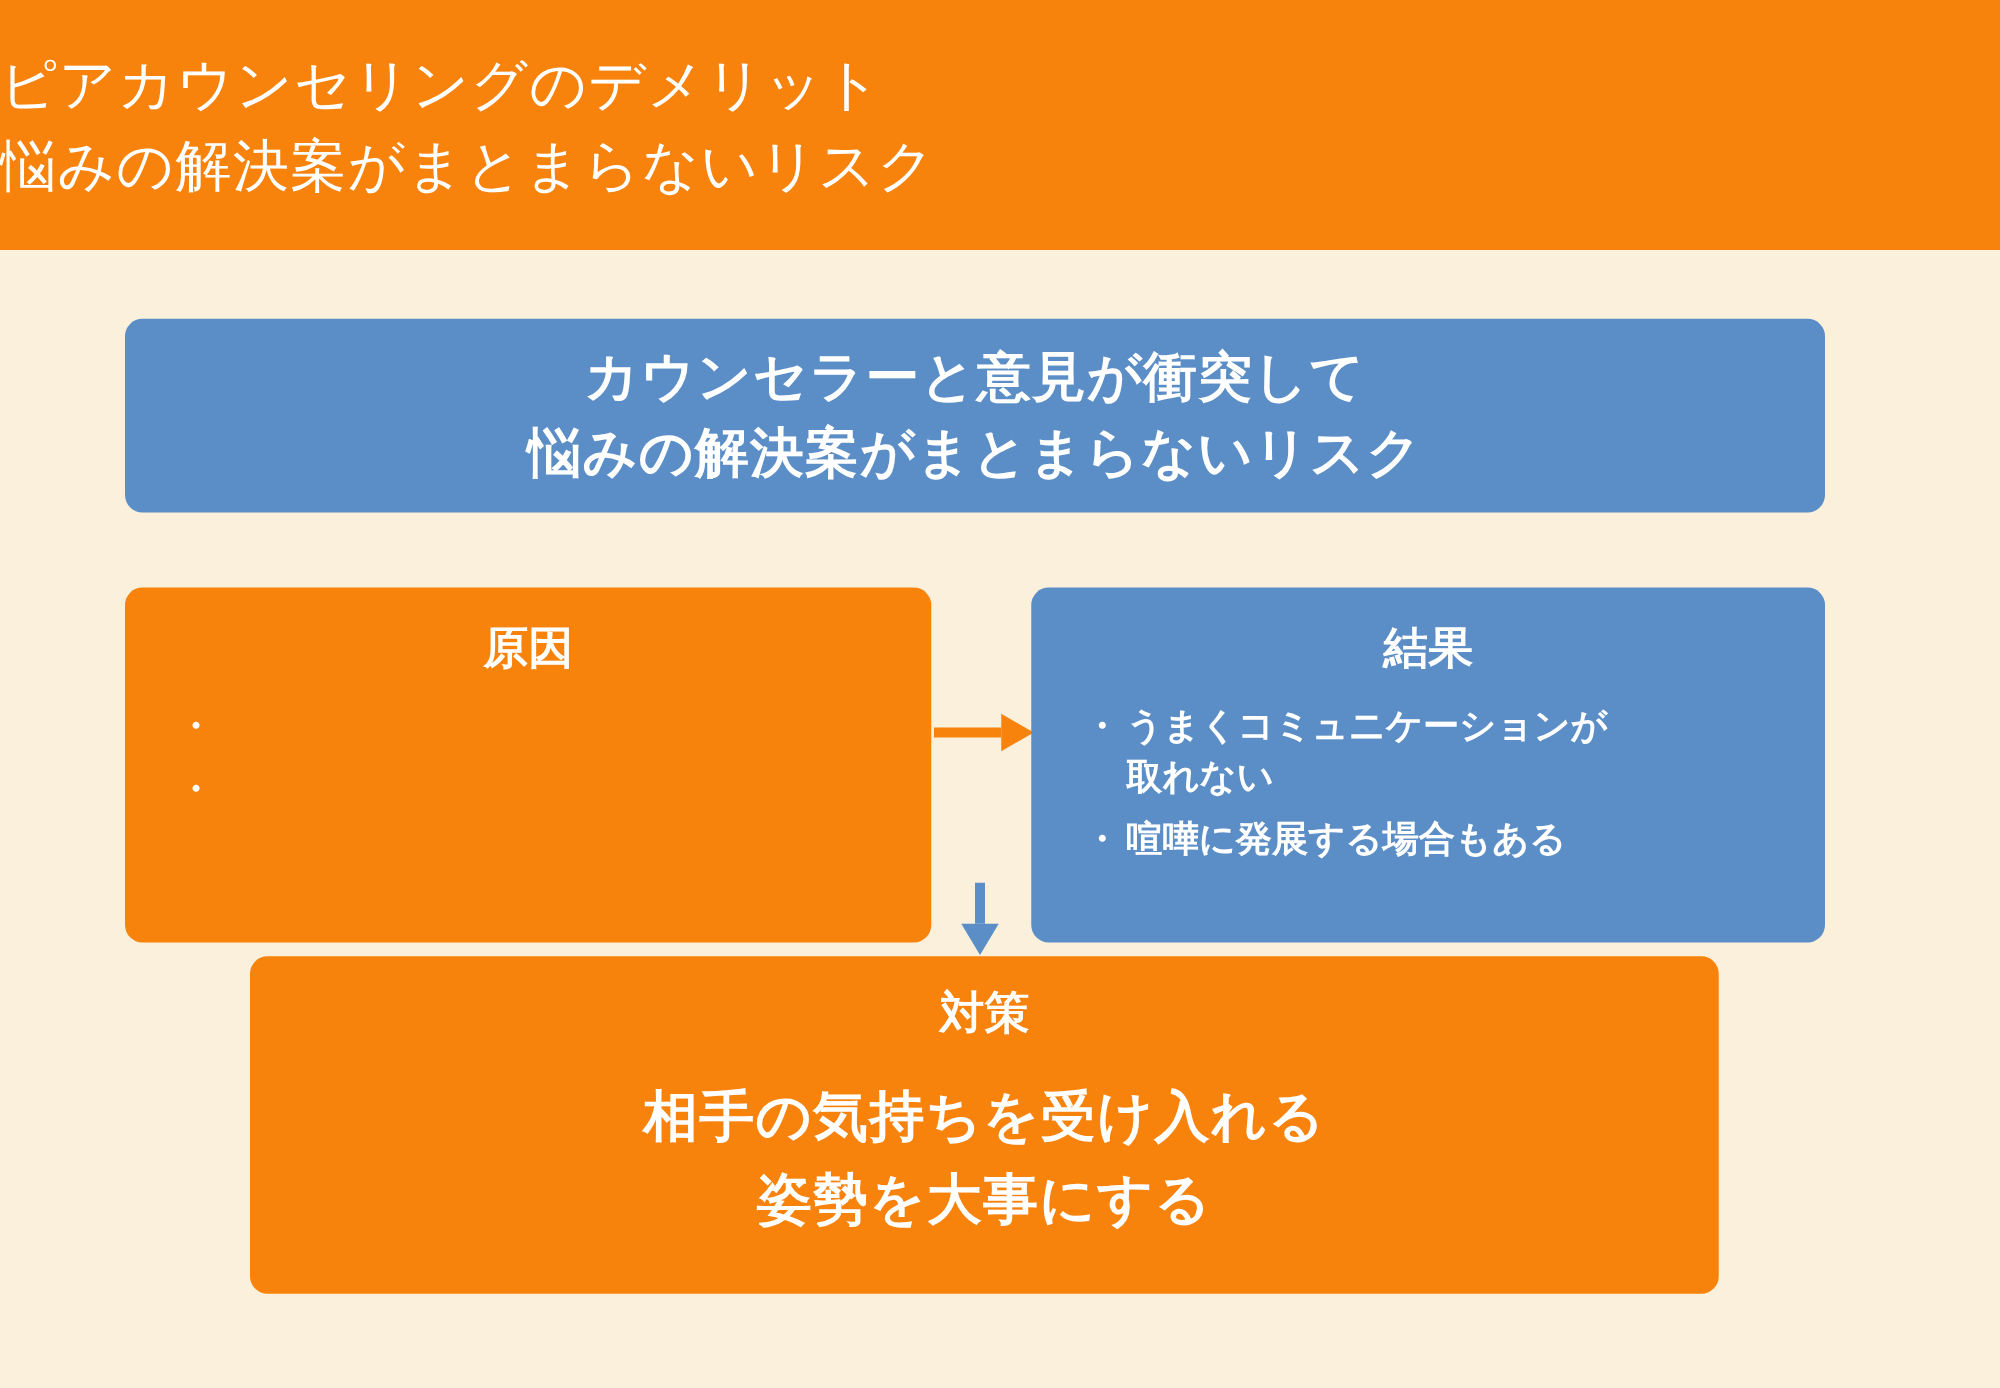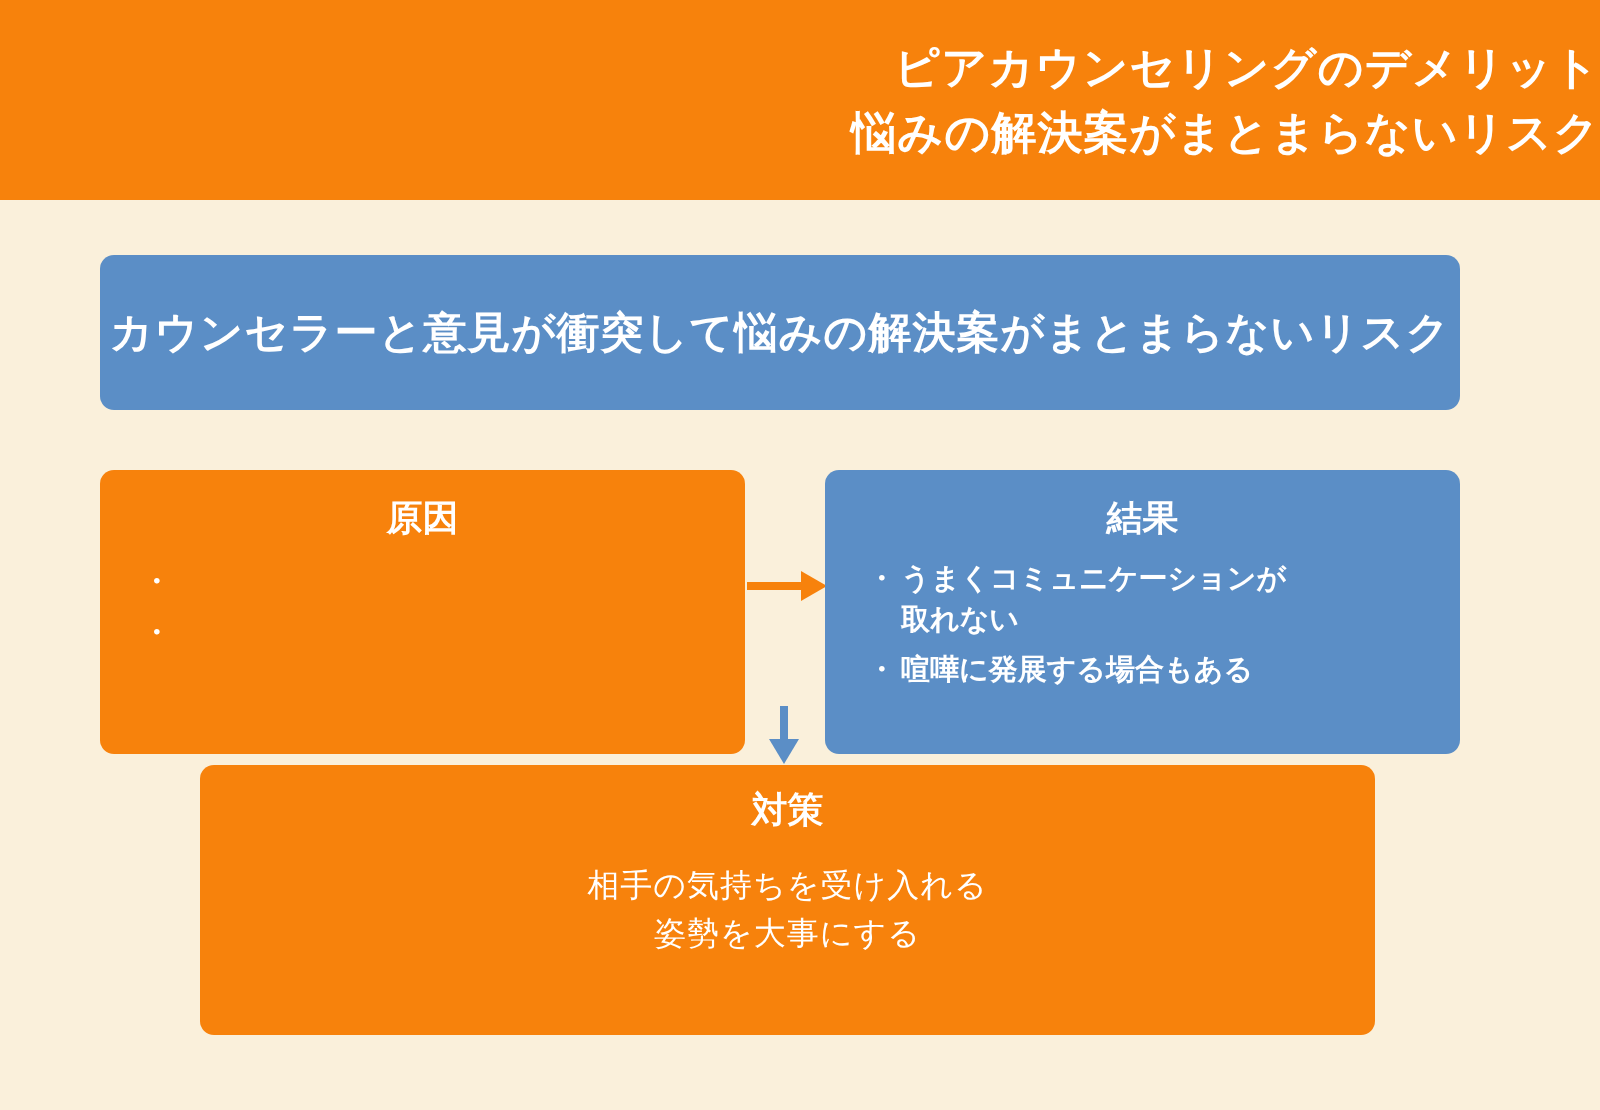--- a/index.html
+++ b/index.html
@@ -18,43 +18,43 @@
     width:1600px;
     height:1110px;
     background:var(--background);
     overflow:hidden;
   }
   
   .banner{
     position:absolute;left:0;top:0;width:1600px;height:200px;
     background:var(--orange);
     color:var(--text-white);
-    display:flex;flex-direction:column;justify-content:center;align-items:flex-end;
-    font-size:45px;font-weight:bold;line-height:1.45;
+    display:flex;flex-direction:column;justify-content:center;align-items:flex-start;
+    font-size:45px;font-weight:normal;line-height:1.45;
     letter-spacing:1px;
   }
   
   .risk-box{
     position:absolute;left:100px;top:255px;width:1360px;height:155px;
     box-sizing:border-box;
     background:var(--blue);border-radius:14px;
     color:var(--text-white);
-    display:flex;flex-direction:row;justify-content:center;align-items:center;
+    display:flex;flex-direction:column;justify-content:center;align-items:center;
     font-size:43px;font-weight:bold;line-height:1.4;
     letter-spacing:1px;
   }
   
   .mid-box{
     position:absolute;top:470px;height:284px;
     box-sizing:border-box;
     border-radius:14px;color:var(--text-white);
     padding:20px 30px 0 30px;
   }
   .cause-box{left:100px;width:645px;background:var(--orange);}
-  .result-box{left:825px;width:635px;background:var(--blue);font-family:Liberation Mono, monospace;}
+  .result-box{left:825px;width:635px;background:var(--blue);}
   .mid-title{
     text-align:center;font-size:36px;font-weight:bold;margin:4px 0 18px 0;
   }
   .bullet-list{display:flex;flex-direction:column;gap:10px;padding-left:12px;}
   .bullet{
     display:flex;align-items:flex-start;
     font-size:29px;font-weight:bold;line-height:1.4;
   }
   .bullet-mark{flex:0 0 34px;}
   .bullet-text{white-space:pre-line;}
@@ -65,21 +65,21 @@
   .arrow-down .shape{fill:var(--blue);}
   
   .solution-box{
     position:absolute;left:200px;top:765px;width:1175px;height:270px;
     box-sizing:border-box;
     background:var(--orange);border-radius:14px;
     color:var(--text-white);text-align:center;
     padding-top:21px;
   }
   .solution-title{font-size:36px;font-weight:bold;margin:0 0 26px 0;}
-  .solution-line{font-size:32px;font-weight:normal;line-height:1.5;letter-spacing:1px;}
+  .solution-line{font-size:44px;font-weight:bold;line-height:1.5;letter-spacing:1px;}
 </style>
 </head>
 <body>
 
 <div class="canvas">
 
   <header class="banner">
     <div class="banner-line">ピアカウンセリングのデメリット</div>
     <div class="banner-line">悩みの解決案がまとまらないリスク</div>
   </header>

